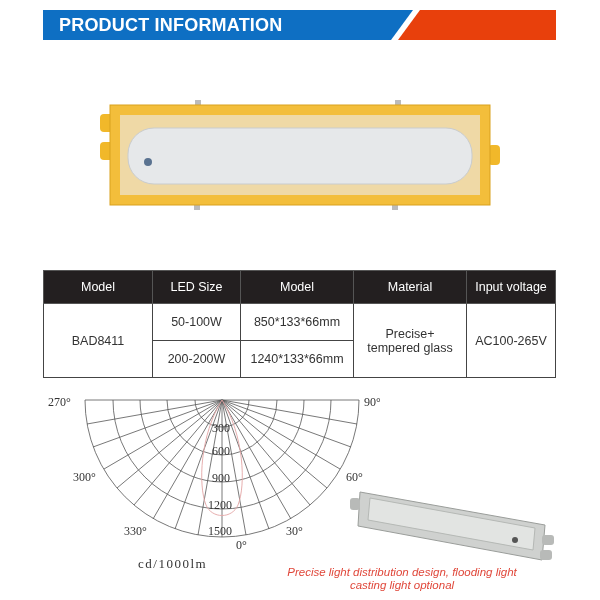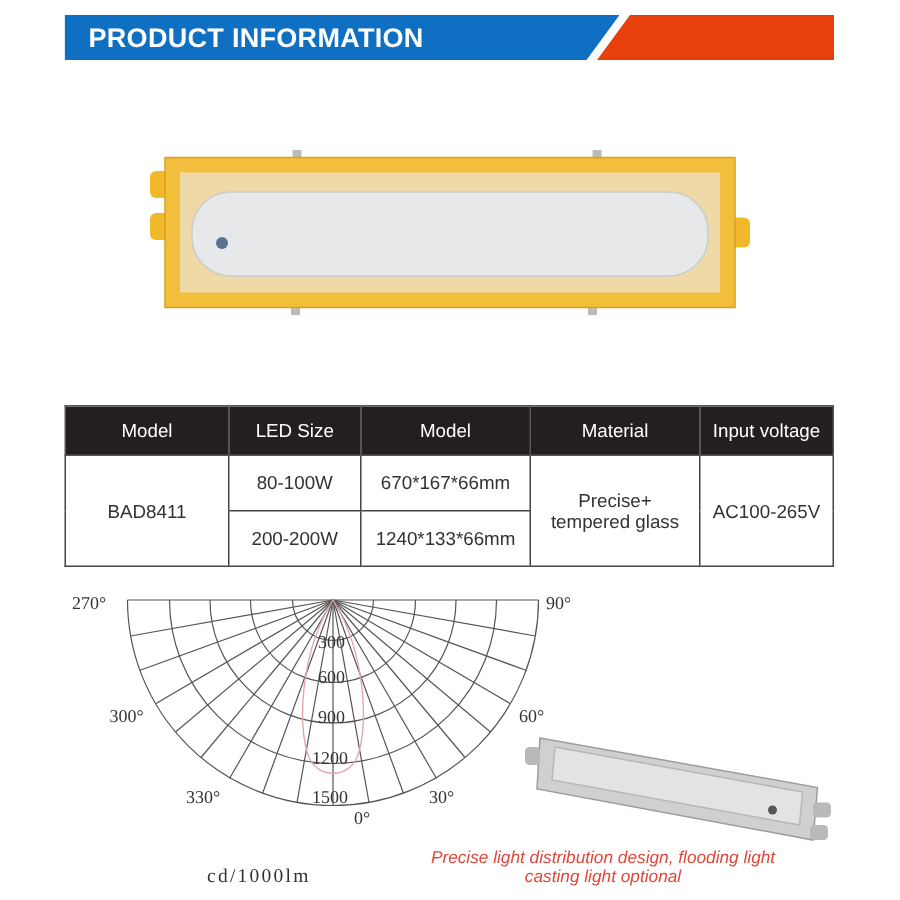--- a/index.html
+++ b/index.html
@@ -7,21 +7,21 @@
   .banner{position:absolute;left:43px;top:10px;width:513px;height:30px;}
   .banner-blue{position:absolute;left:0;top:0;width:370px;height:30px;background:#0e6fc3;clip-path:polygon(0 0,100% 0,calc(100% - 22px) 100%,0 100%);}
   .banner-title{position:absolute;left:16px;top:5px;color:#fff;font-weight:bold;font-size:18px;letter-spacing:0.2px;}
   .banner-red{position:absolute;left:355px;top:0;width:158px;height:30px;background:#e8400c;clip-path:polygon(22px 0,100% 0,100% 100%,0 100%);}
   .banner-contact{position:absolute;left:390px;top:8px;color:#fff;font-weight:bold;font-size:14px;}
   .lamp{position:absolute;left:100px;top:100px;width:400px;height:110px;}
   table.spec{position:absolute;left:43px;top:270px;width:513px;border-collapse:collapse;font-size:12.5px;color:#333;}
   table.spec th{background:#231f20;color:#fff;font-weight:normal;height:30px;border:1px solid #555;}
   table.spec td{border:1px solid #444;text-align:center;height:34px;}
   .polar{position:absolute;left:40px;top:385px;width:340px;height:175px;}
-  .unit{position:absolute;left:138px;top:576px;font-family:"Liberation Serif",serif;font-size:13px;letter-spacing:1.5px;color:#333;}
+  .unit{position:absolute;left:138px;top:556px;font-family:"Liberation Serif",serif;font-size:13px;letter-spacing:1.5px;color:#333;}
   .caption{position:absolute;left:282px;top:566px;width:240px;text-align:center;color:#e0473a;font-size:11.5px;line-height:13px;font-style:italic;}
   .lamp2{position:absolute;left:350px;top:480px;width:210px;height:85px;}
 </style>
 </head>
 <body>
 
 <div class="banner">
   <div class="banner-blue"></div>
   <div class="banner-title">PRODUCT INFORMATION</div>
   <div class="banner-red"></div>
@@ -47,22 +47,22 @@
       <th style="width:106px">Model</th>
       <th style="width:85px">LED Size</th>
       <th style="width:110px">Model</th>
       <th style="width:110px">Material</th>
       <th>Input voltage</th>
     </tr>
   </thead>
   <tbody>
     <tr>
       <td rowspan="2">BAD8411</td>
-      <td>80-100W</td>
-      <td>670*167*66mm</td>
+      <td>50-100W</td>
+      <td>850*133*66mm</td>
       <td rowspan="2">
         <span>Precise+</span><br>
         <span>tempered glass</span>
       </td>
       <td rowspan="2">AC100-265V</td>
     </tr>
     <tr>
       <td>200-200W</td>
       <td>1240*133*66mm</td>
     </tr>

